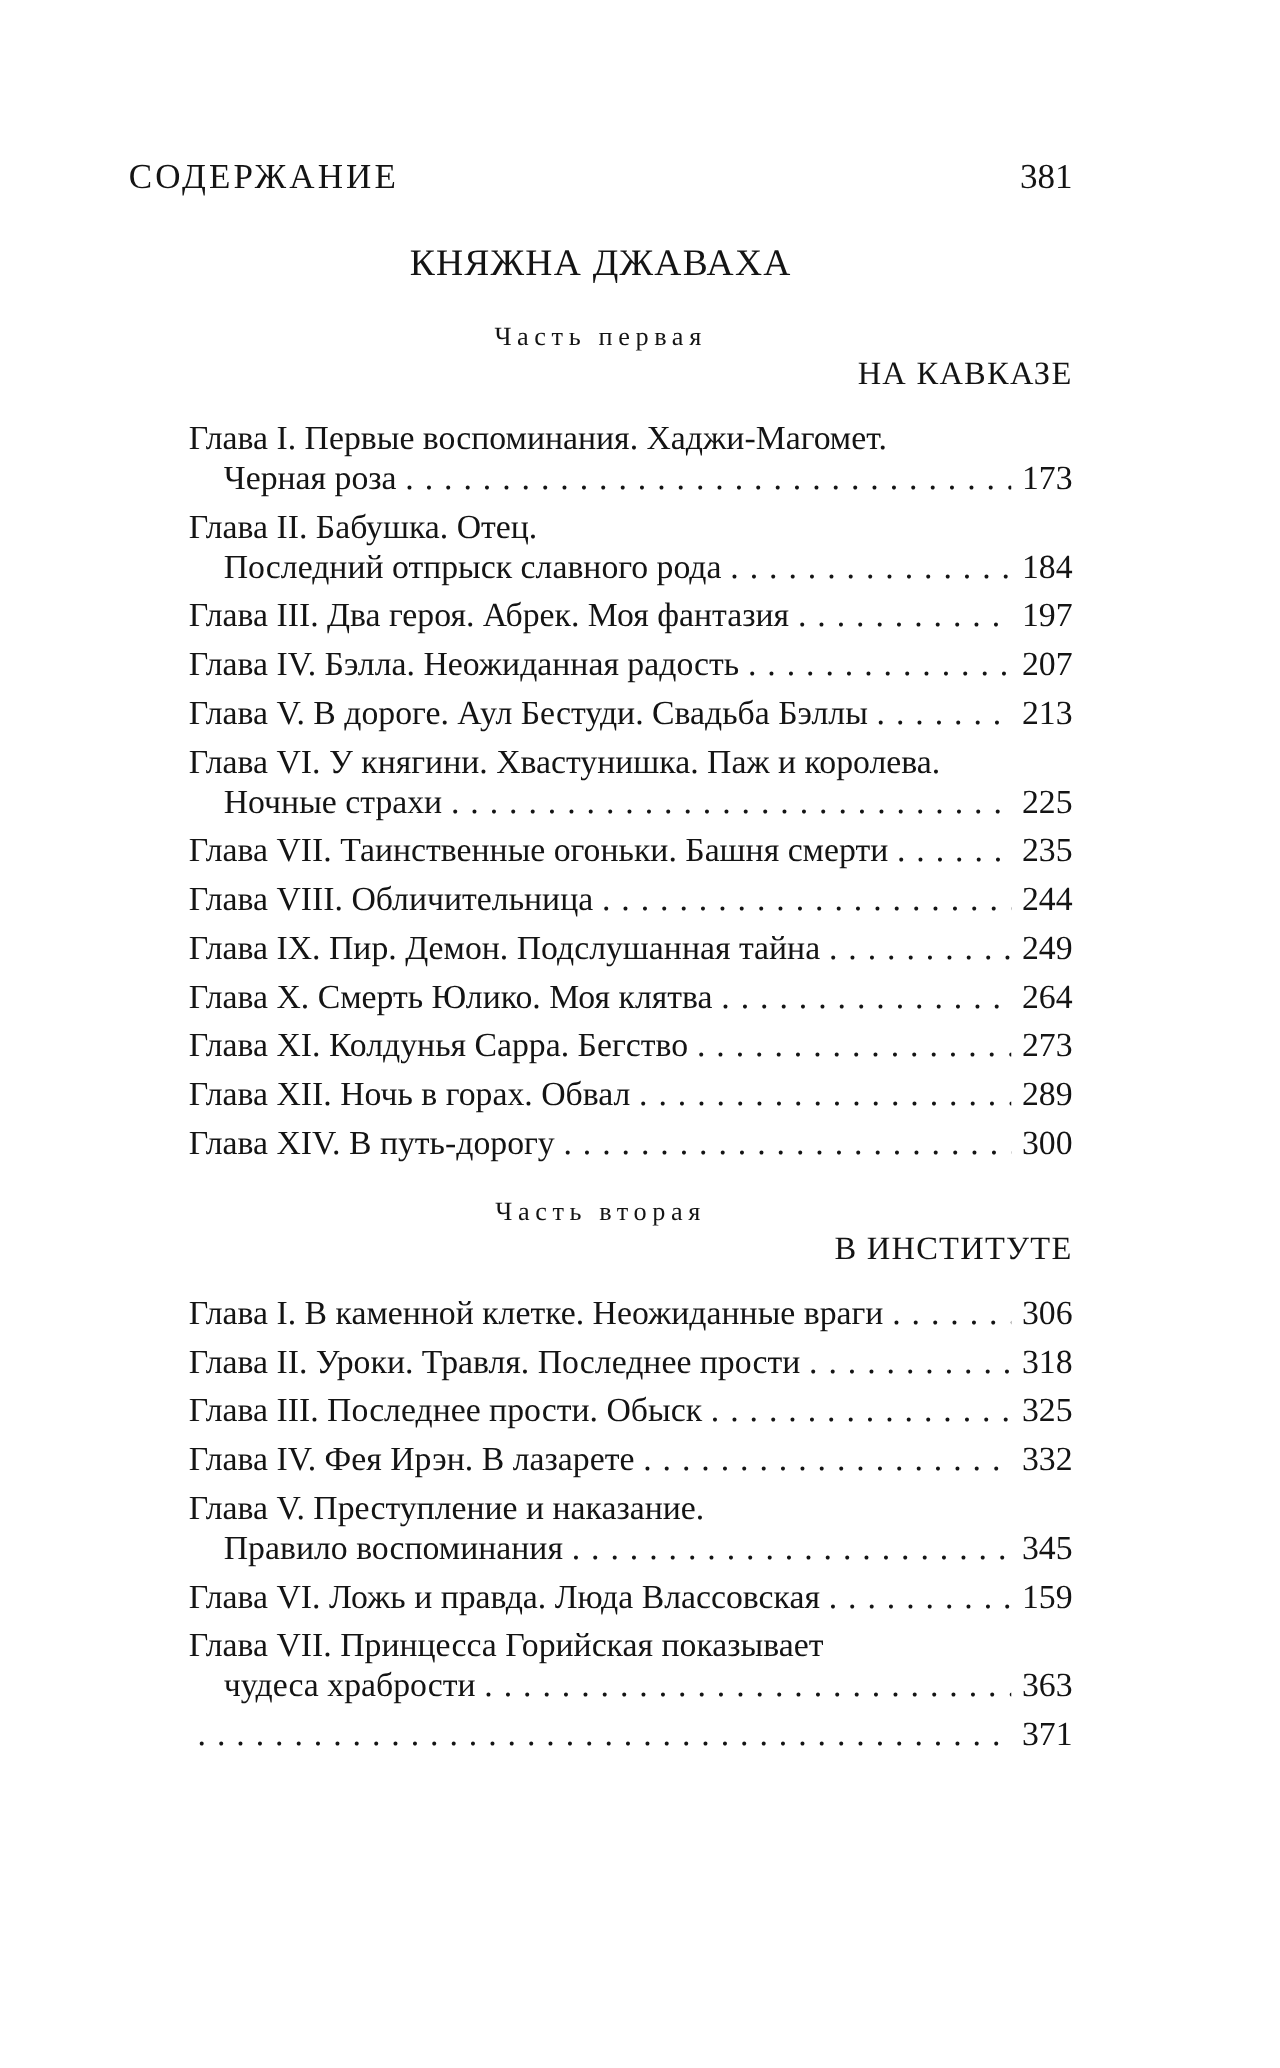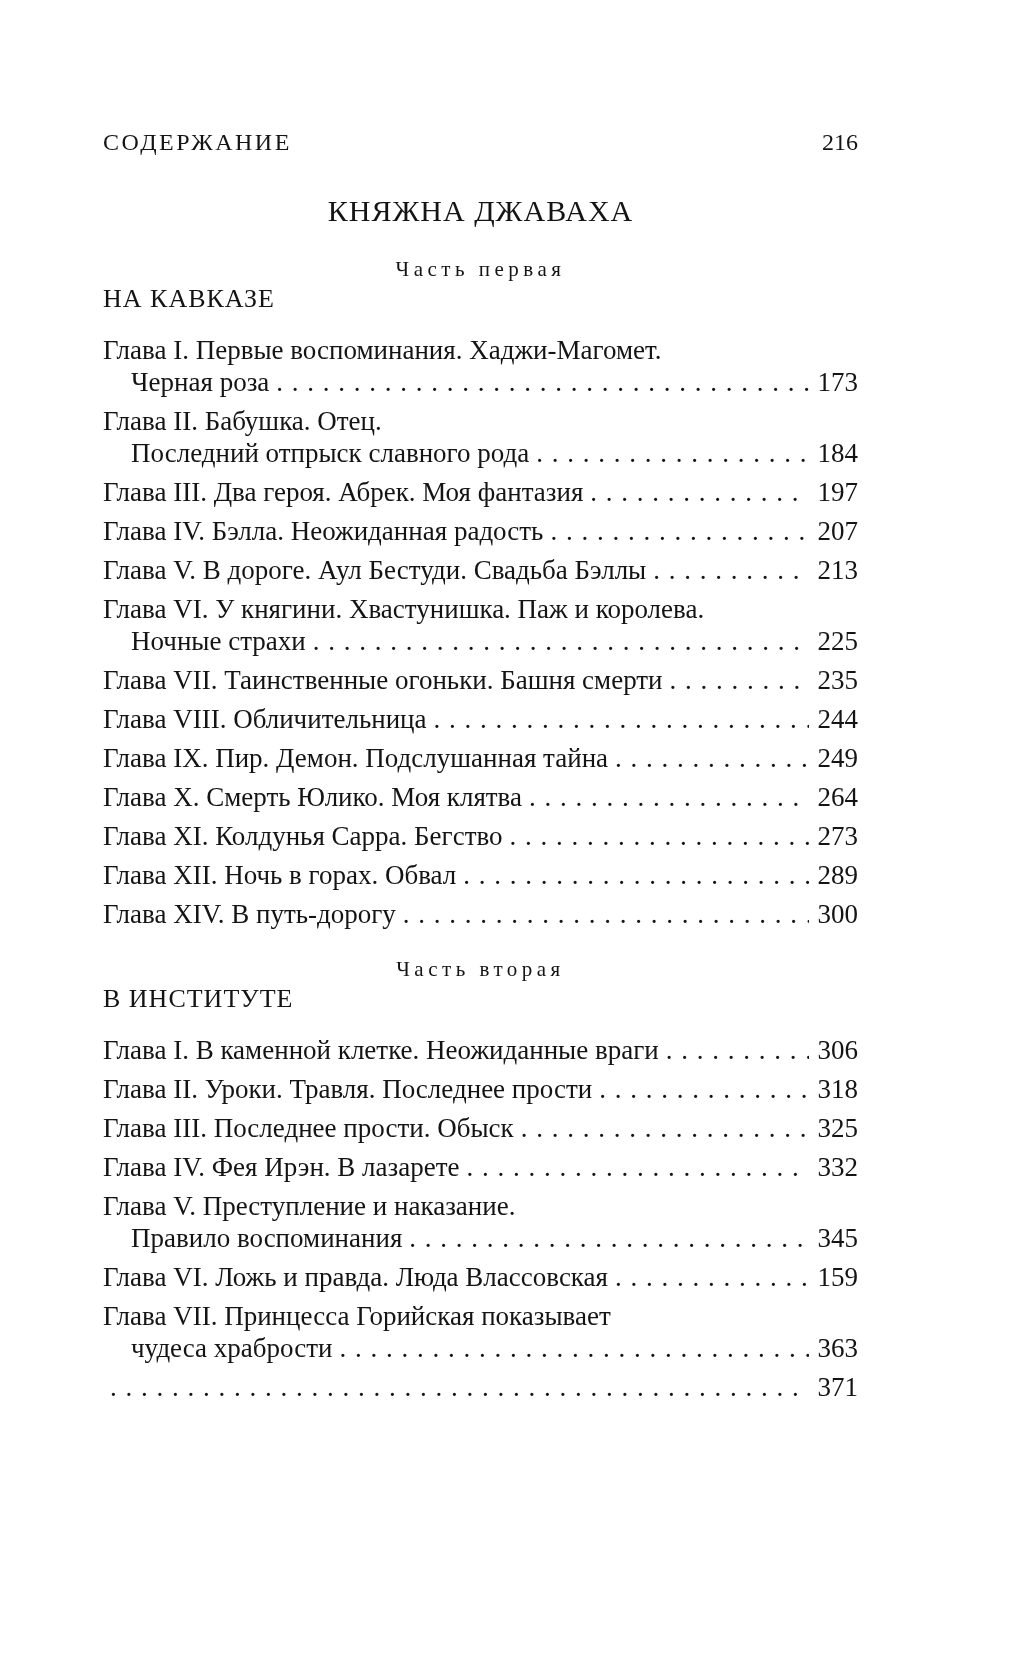--- a/index.html
+++ b/index.html
@@ -20,21 +20,21 @@
     position: absolute;
     left: 103px;
     top: 126px;
     width: 755px;
   }
   .running-head {
     display: flex;
     justify-content: space-between;
     align-items: baseline;
     line-height: 32px;
-    font-size: 24px;
+    font-size: 28px;
   }
   .running-title {
     letter-spacing: 2.5px;
   }
   .running-page {
     letter-spacing: 0;
   }
   .book-title {
     margin: 34px 0 0 0;
     font-size: 30px;
@@ -46,27 +46,28 @@
   .part-label {
     margin-top: 24px;
     font-size: 21px;
     line-height: 30px;
     text-align: center;
     letter-spacing: 4.5px;
   }
   .part-title {
     font-size: 26px;
     line-height: 30px;
-    text-align: left;
+    text-align: right;
     letter-spacing: 1px;
   }
   .entries {
     margin-top: 20px;
     font-size: 27px;
     line-height: 32px;
+    margin-left: 48px;
   }
   .entry {
     margin-bottom: 7px;
   }
   .entry-line1 {
     white-space: nowrap;
   }
   .entry-row {
     display: flex;
     align-items: baseline;
@@ -95,21 +96,21 @@
   }
 </style>
 </head>
 <body>
 
 <div class="page">
   <div class="content">
 
     <div class="running-head">
       <span class="running-title">СОДЕРЖАНИЕ</span>
-      <span class="running-page">216</span>
+      <span class="running-page">381</span>
     </div>
 
     <h1 class="book-title">КНЯЖНА ДЖАВАХА</h1>
 
     <div id="parts">
   <section class="part">
     <div class="part-label">Часть первая</div>
     <div class="part-title">НА КАВКАЗЕ</div>
     <div class="entries">
   <div class="entry">

